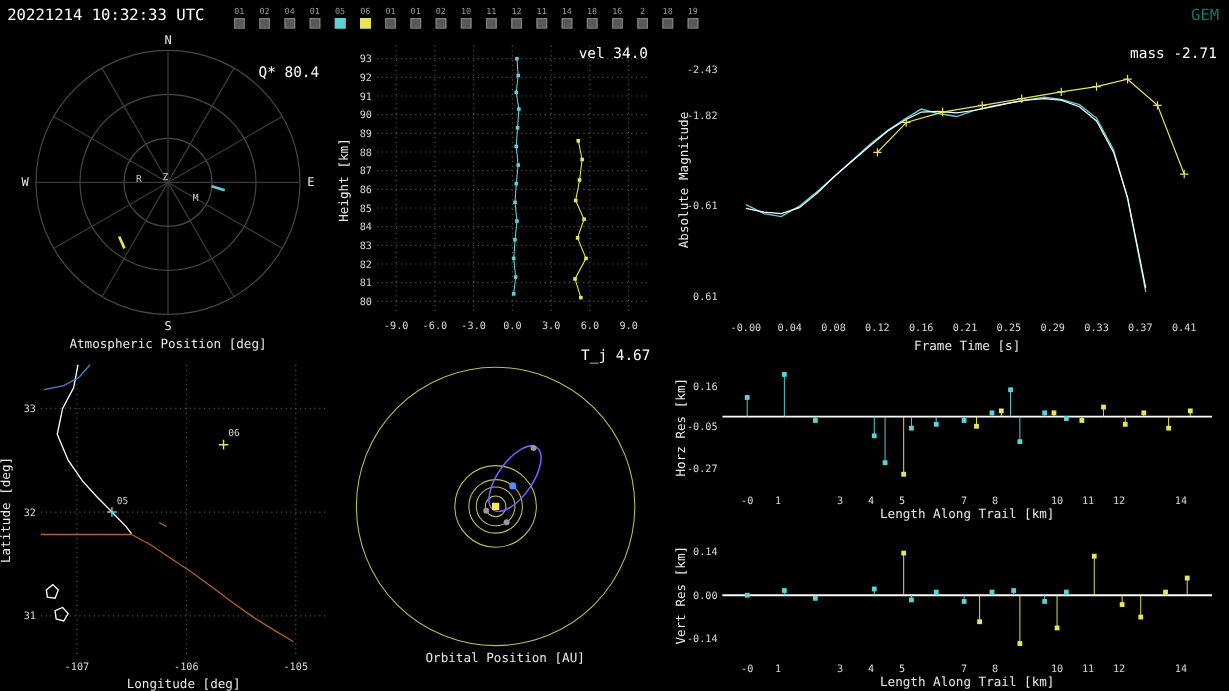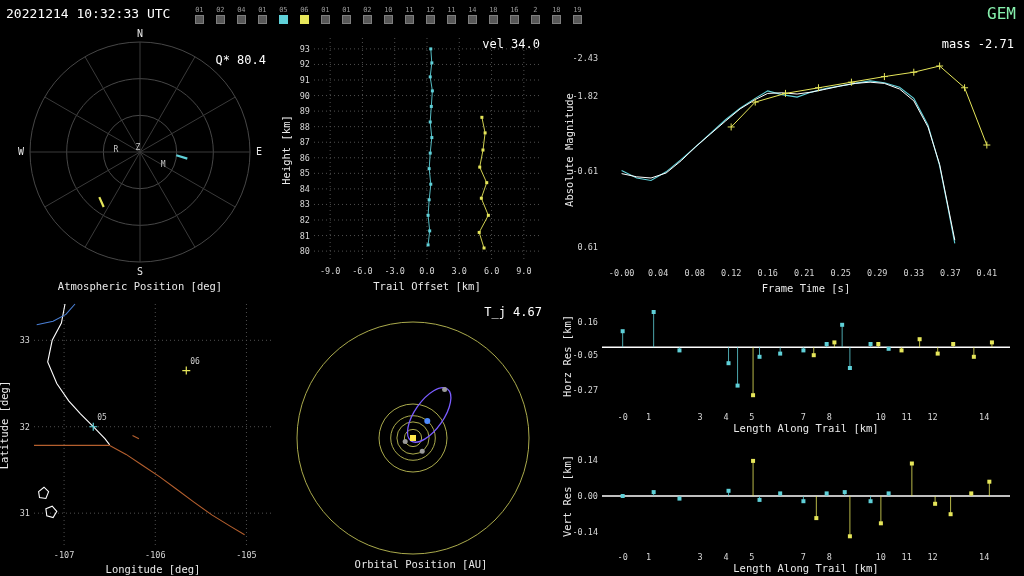--- a/index.html
+++ b/index.html
@@ -6,27 +6,27 @@
   body{width:1024px;height:576px;overflow:hidden;font-family:"DejaVu Sans Mono",monospace;}
   #app{position:relative;width:1024px;height:576px;background:#000;color:#e9e9e9;}
   header{position:absolute;top:0;left:0;width:1024px;height:24px;display:flex;align-items:flex-end;padding:2px 8px 0 6px;box-sizing:border-box;}
   #timestamp{font-size:13px;color:#fff;white-space:pre;line-height:20px;}
   #frames{display:flex;gap:11px;margin-left:24px;margin-top:1px;}
   .frame{display:flex;flex-direction:column;align-items:center;width:10px;}
   .frame .num{font-size:7px;color:#9a9a9a;line-height:7px;}
   .frame .box{width:9px;height:9px;margin-top:1px;background:#585858;border:1px solid #7e7e7e;box-sizing:border-box;}
   .frame.cyan .box{background:#5fd0d8;border-color:#5fd0d8;}
   .frame.yellow .box{background:#e6e65a;border-color:#e6e65a;}
-  #shower{margin-left:auto;font-size:16px;color:#86efac;line-height:20px;}
+  #shower{margin-left:auto;font-size:13px;color:#0f766e;line-height:20px;}
   .panel{position:absolute;}
   #p-atmos{left:0;top:24px;}
   #p-trail{left:280px;top:24px;}
   #p-light{left:562px;top:24px;}
   #p-map{left:0;top:296px;}
-  #p-orbit{left:280px;top:296px;}
+  #p-orbit{left:280px;top:280px;}
   #p-horz{left:562px;top:296px;}
   #p-vert{left:562px;top:436px;}
   svg{display:block;background:#000;}
   svg text{font-family:"DejaVu Sans Mono",monospace;}
 </style>
 </head>
 <body>
 
 <div id="app">
   <header>

